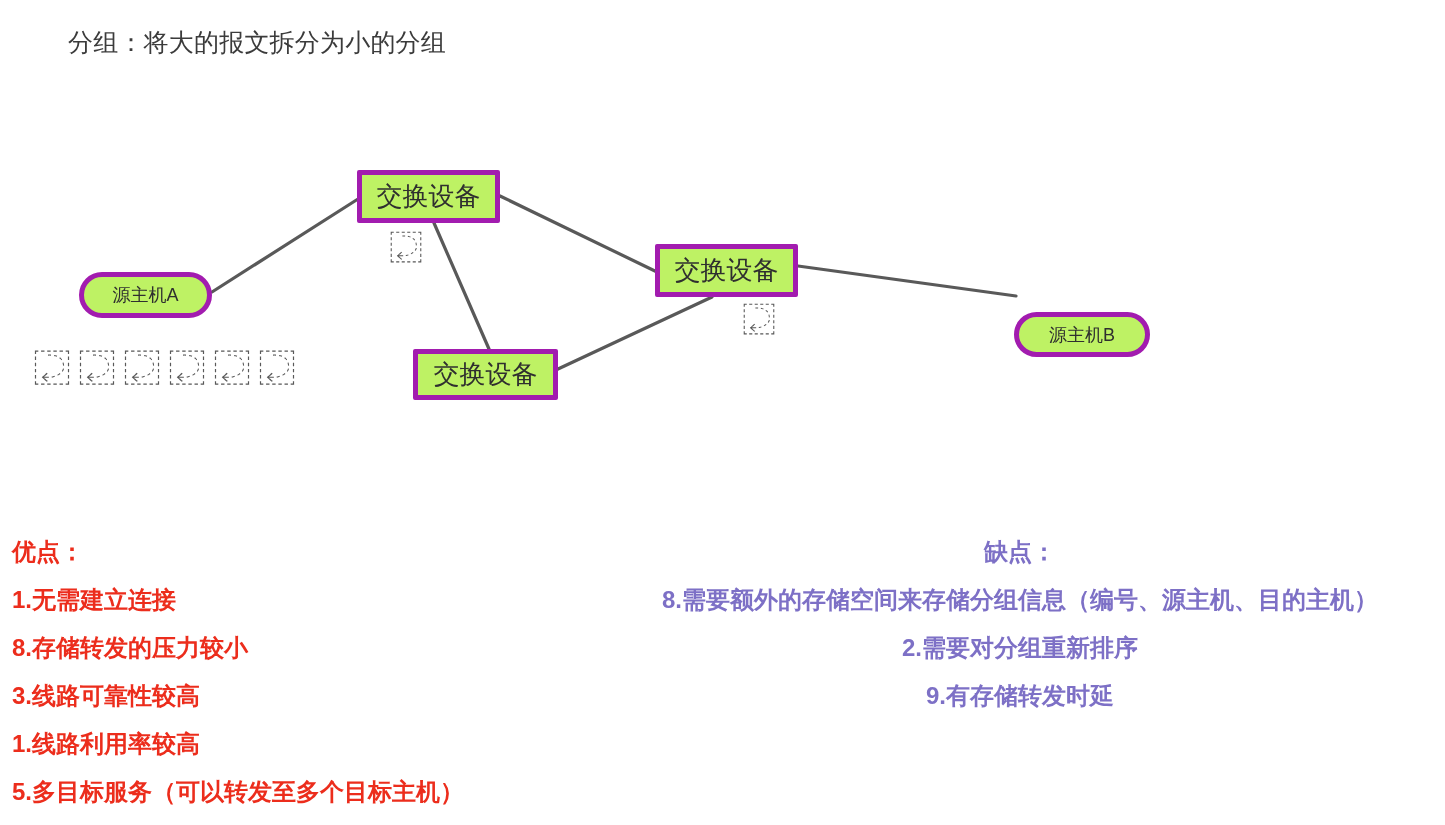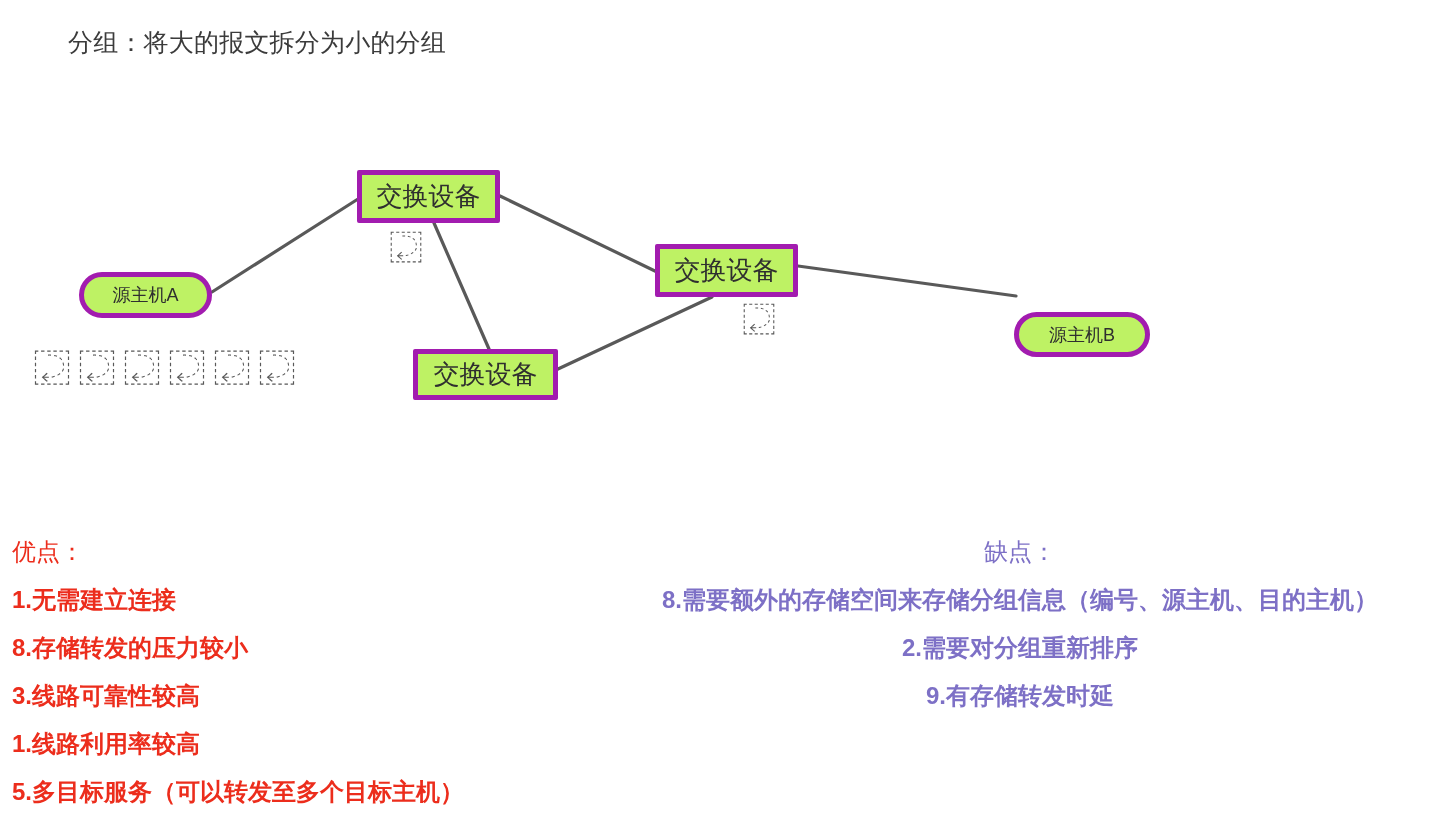--- a/index.html
+++ b/index.html
@@ -97,20 +97,21 @@
     position: absolute;
     top: 528px;
   }
   #notes-pros { left: 12px; width: 560px; }
   #notes-cons { left: 600px; width: 840px; }
 
   .notes-heading {
     font-size: 24px;
     line-height: 48px;
     white-space: nowrap;
+    font-weight: bold;
   }
   .notes-item {
     font-size: 24px;
     line-height: 48px;
     white-space: nowrap;
     font-weight: bold;
   }
   #notes-pros .notes-heading,
   #notes-pros .notes-item { color: #ec2d1c; }
   #notes-cons .notes-heading,

